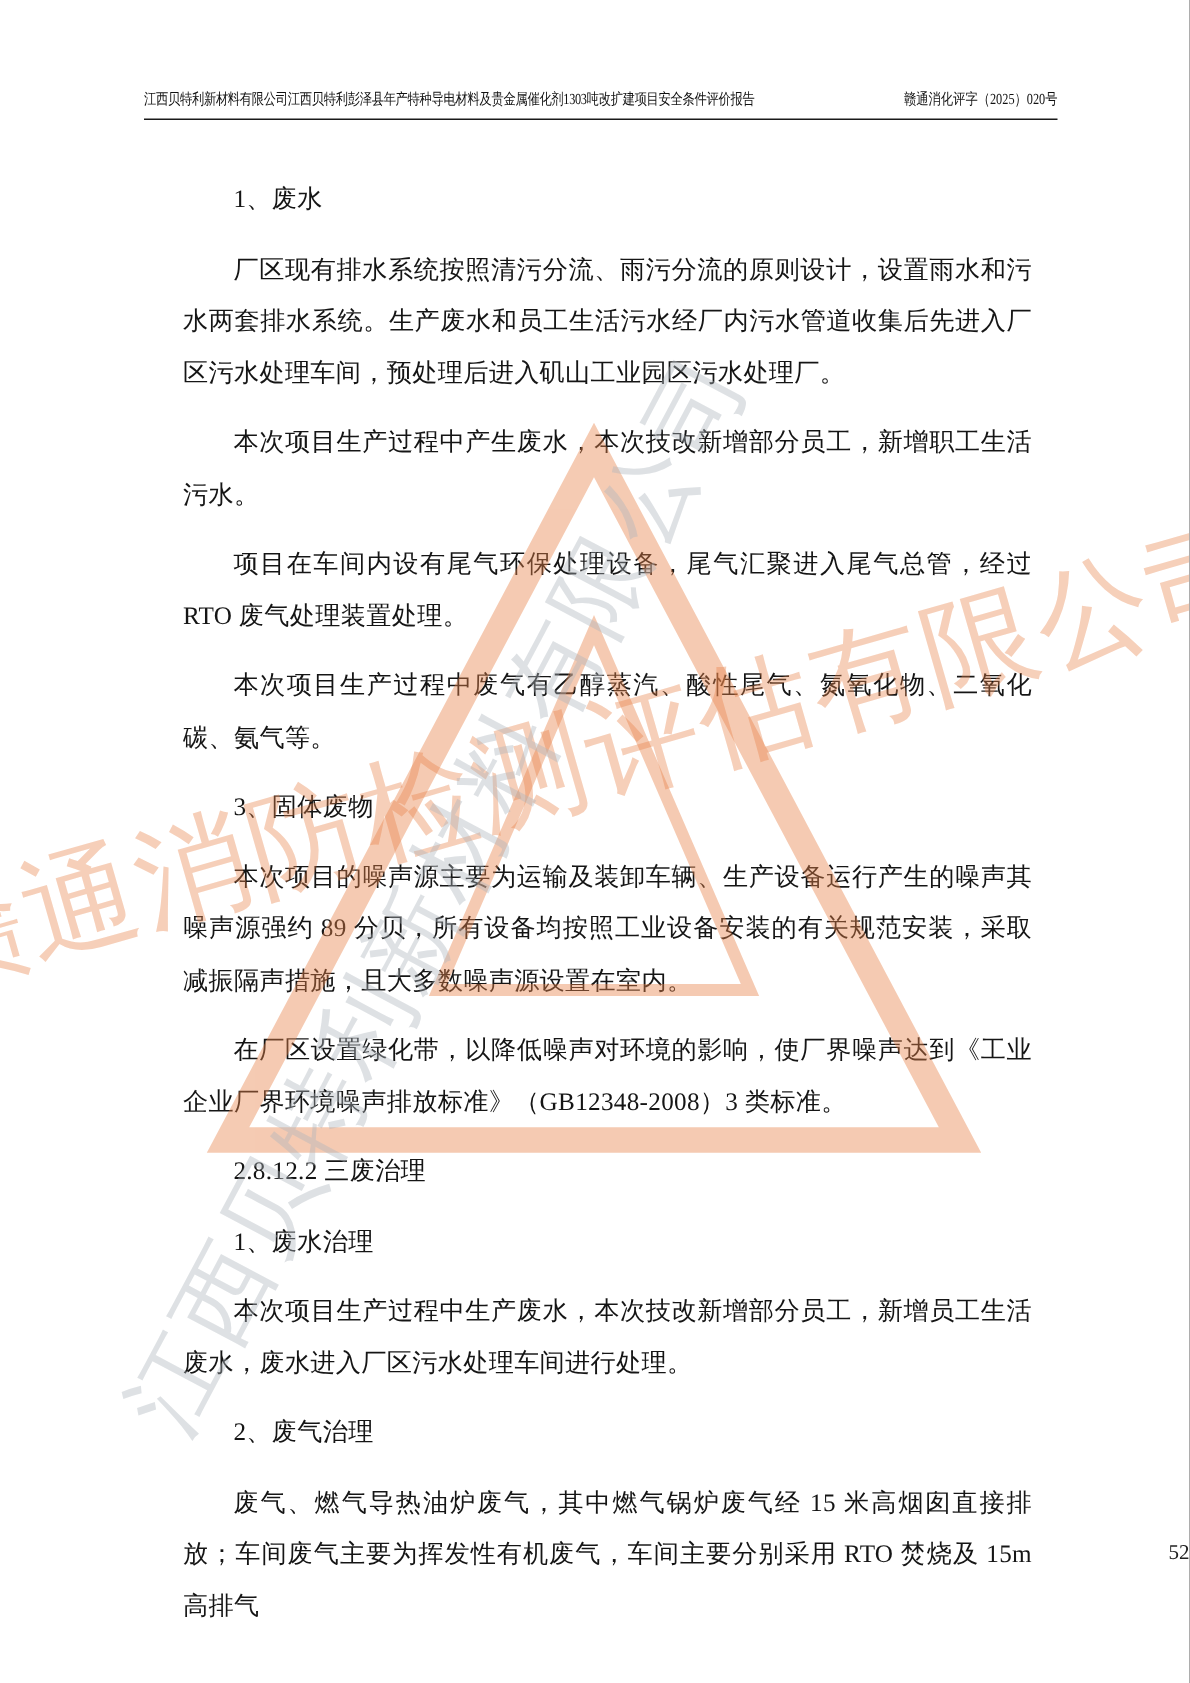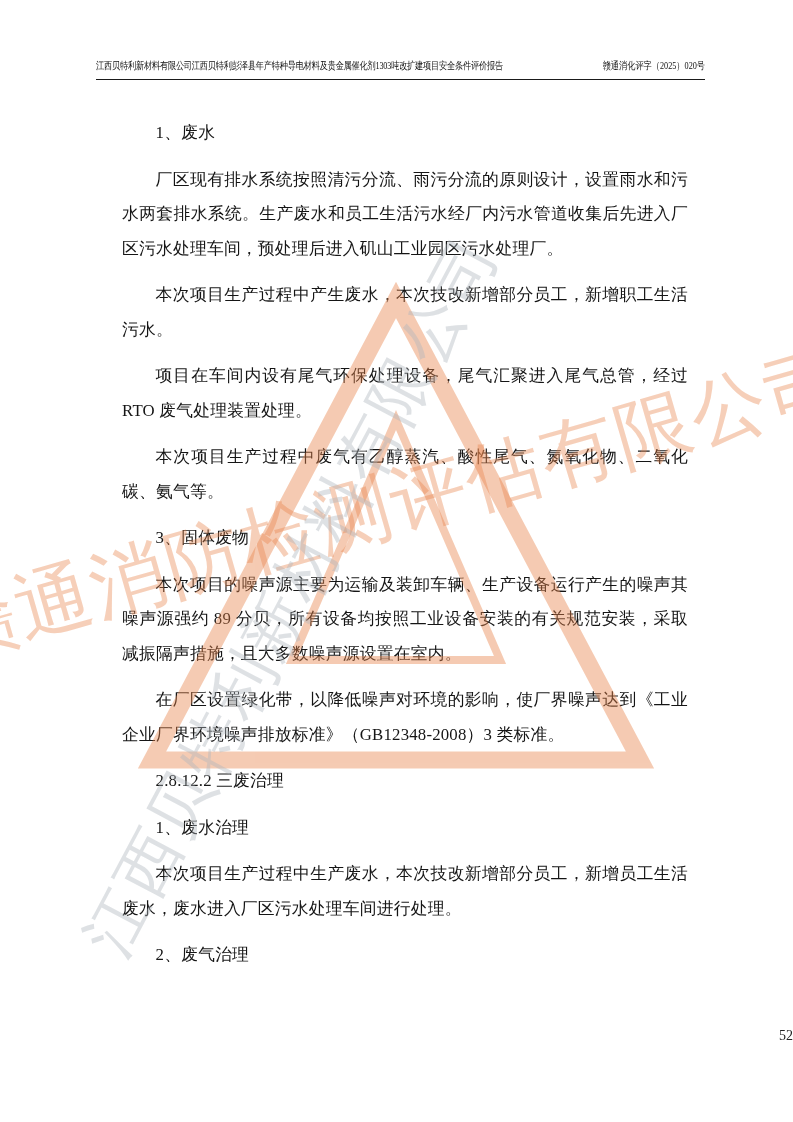--- a/index.html
+++ b/index.html
@@ -104,20 +104,21 @@
     <p>本次项目生产过程中产生废水，本次技改新增部分员工，新增职工生活污水。</p>
     <p>项目在车间内设有尾气环保处理设备，尾气汇聚进入尾气总管，经过 RTO 废气处理装置处理。</p>
     <p>本次项目生产过程中废气有乙醇蒸汽、酸性尾气、氮氧化物、二氧化碳、氨气等。</p>
     <p>3、固体废物</p>
     <p>本次项目的噪声源主要为运输及装卸车辆、生产设备运行产生的噪声其噪声源强约 89 分贝，所有设备均按照工业设备安装的有关规范安装，采取减振隔声措施，且大多数噪声源设置在室内。</p>
     <p>在厂区设置绿化带，以降低噪声对环境的影响，使厂界噪声达到《工业企业厂界环境噪声排放标准》（GB12348-2008）3 类标准。</p>
     <p>2.8.12.2 三废治理</p>
     <p>1、废水治理</p>
     <p>本次项目生产过程中生产废水，本次技改新增部分员工，新增员工生活废水，废水进入厂区污水处理车间进行处理。</p>
     <p>2、废气治理</p>
+    <p>废气、燃气导热油炉废气，其中燃气锅炉废气经 15 米高烟囱直接排放；车间废气主要为挥发性有机废气，车间主要分别采用 RTO 焚烧及 15m 高排气</p>
   </div>
 
   <div class="pageno">52</div>
 
   <div class="wm">
     <svg width="793" height="1122" viewBox="0 0 793 1122" xmlns="http://www.w3.org/2000/svg">
       <g opacity="0.42">
         <path d="M396 300 L640 760 L152 760 Z" fill="none" stroke="#e8834a" stroke-width="17"></path>
         <path d="M396 420 L500 660 L292 660 Z" fill="none" stroke="#e8834a" stroke-width="8"></path>
       </g>

